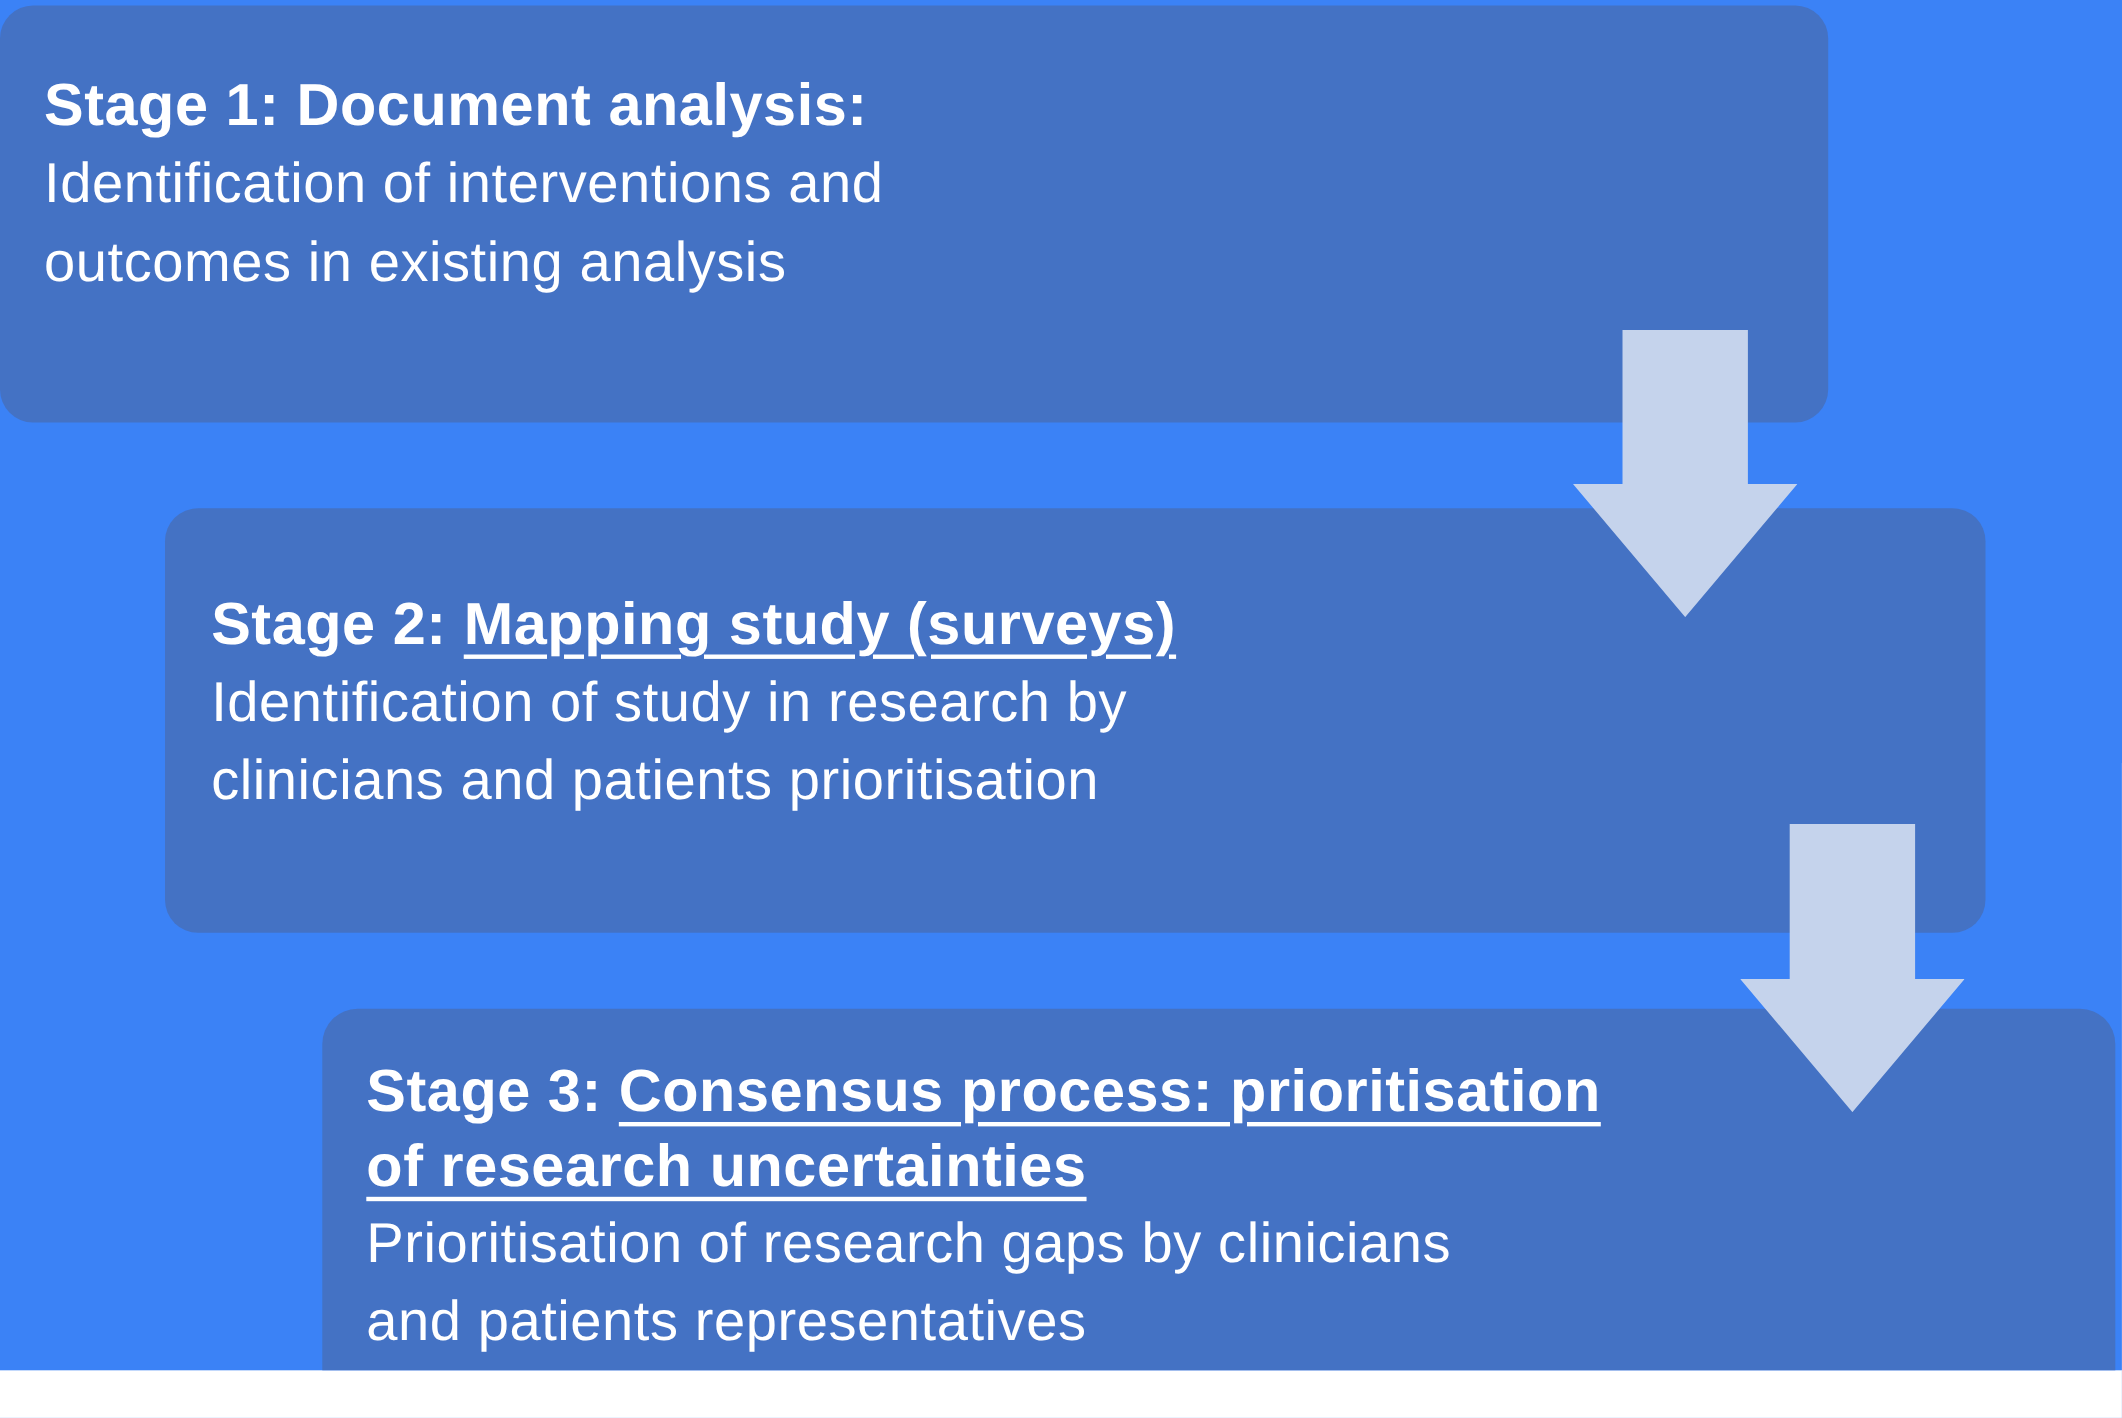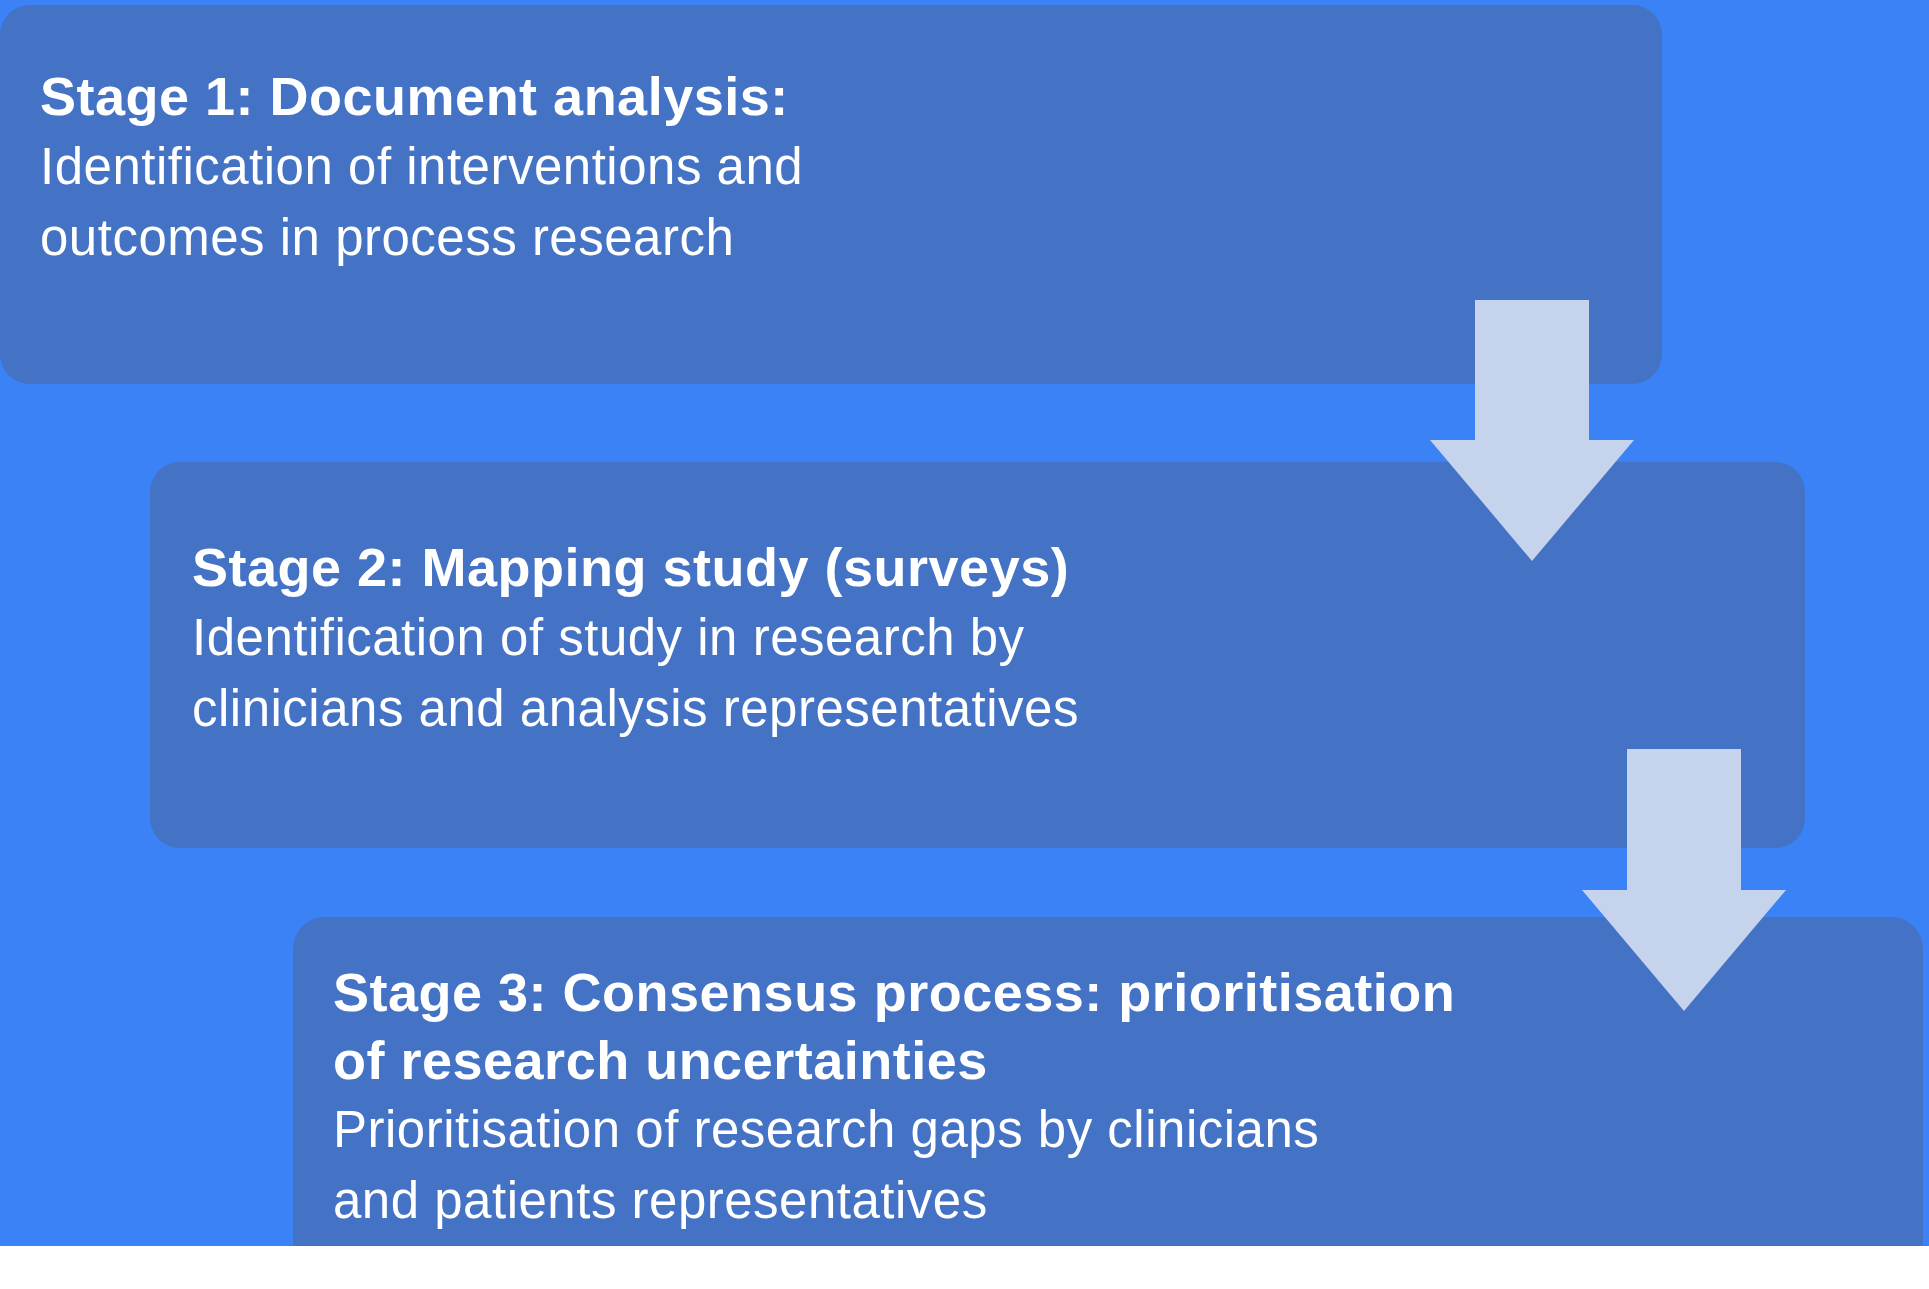--- a/index.html
+++ b/index.html
@@ -32,20 +32,21 @@
     line-height: 1.25;
     letter-spacing: 0.5px;
   }
   .stage-body {
     font-size: 51px;
     line-height: 1.4;
     font-weight: 400;
     letter-spacing: 0.5px;
   }
   .underlined {
+    text-decoration: underline;
     text-decoration-thickness: 4px;
     text-underline-offset: 10px;
   }
   .box1 { left: 0px;   top: 5px;   width: 1662px; height: 379px; padding: 58px 40px 0 40px; }
   .box2 { left: 150px; top: 462px; width: 1655px; height: 386px; padding: 72px 40px 0 42px; }
   .box3 { left: 293px; top: 917px; width: 1630px; height: 368px; padding: 42px 40px 0 40px; border-radius: 32px; }
   .arrow {
     position: absolute;
     z-index: 2;
   }
@@ -56,35 +57,35 @@
 <body>
 
 <div class="canvas">
 
   <div class="stage-box box1">
     <div class="stage-heading">
       <span>Stage 1: </span><span>Document analysis:</span>
     </div>
     <div class="stage-body">
       <div>Identification of interventions and</div>
-      <div>outcomes in process research</div>
+      <div>outcomes in existing analysis</div>
     </div>
   </div>
 
   <svg class="arrow arrow1" width="204" height="261" viewBox="0 0 204 261">
     <polygon points="45,0 159,0 159,140 204,140 102,261 0,140 45,140" fill="#C5D3EC"></polygon>
   </svg>
 
   <div class="stage-box box2">
     <div class="stage-heading">
       <span>Stage 2: </span><span class="underlined">Mapping study (surveys)</span>
     </div>
     <div class="stage-body">
       <div>Identification of study in research by</div>
-      <div>clinicians and analysis representatives</div>
+      <div>clinicians and patients prioritisation</div>
     </div>
   </div>
 
   <svg class="arrow arrow2" width="204" height="262" viewBox="0 0 204 262">
     <polygon points="45,0 159,0 159,141 204,141 102,262 0,141 45,141" fill="#C5D3EC"></polygon>
   </svg>
 
   <div class="stage-box box3">
     <div class="stage-heading">
       <div>

